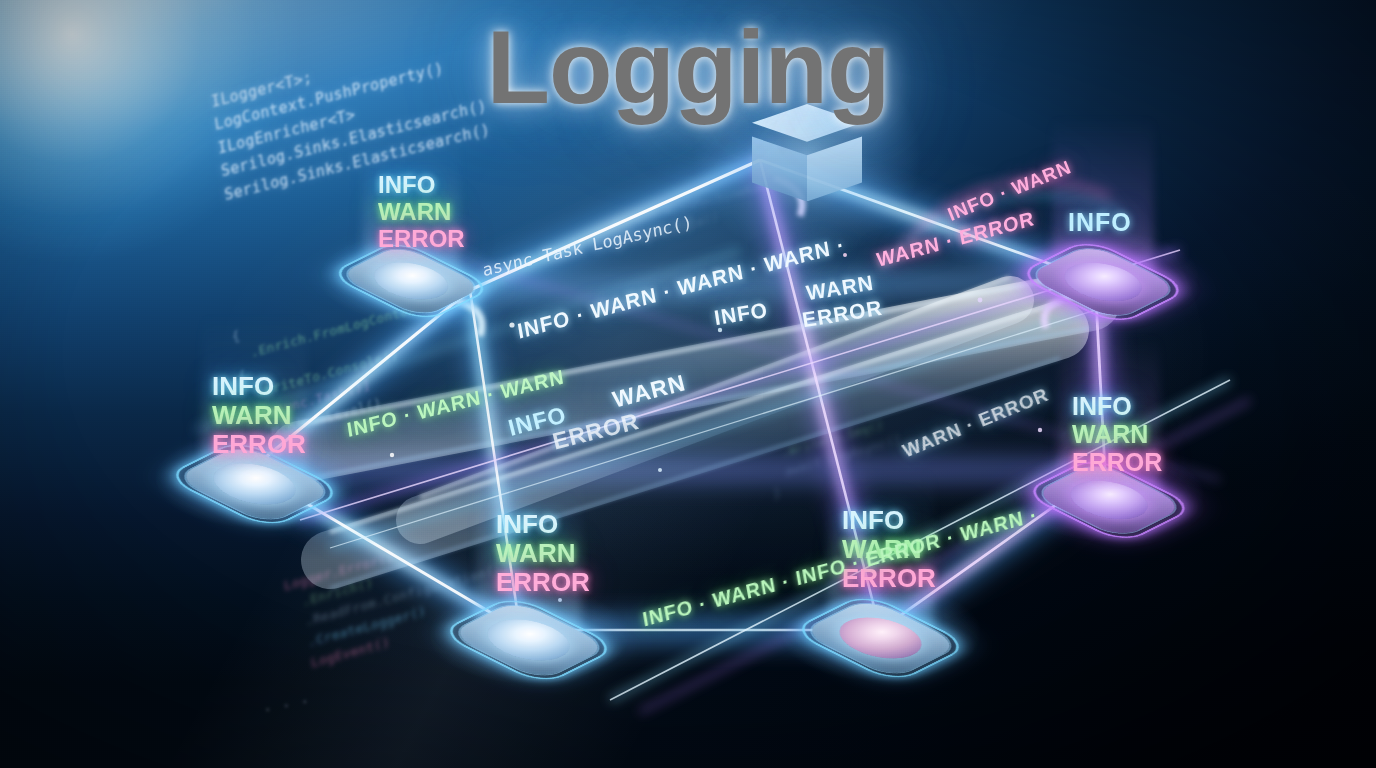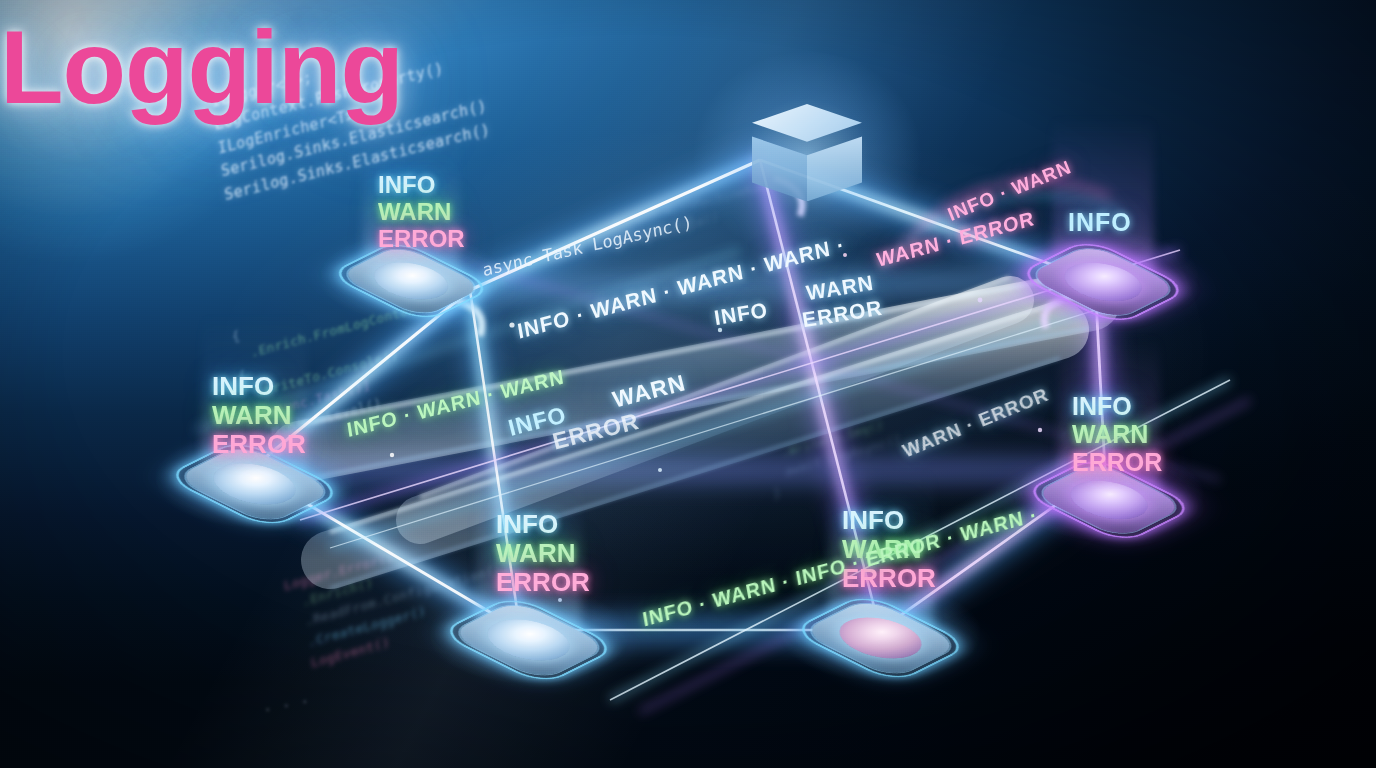--- a/index.html
+++ b/index.html
@@ -78,22 +78,22 @@
     transform:rotate(-14deg) skewX(-6deg);
     filter:blur(2.6px);
   }
   .code-dots{
     left:262px;top:690px;font-size:15px;color:rgba(200,225,250,.35);
     letter-spacing:10px;filter:blur(1.4px);transform:rotate(-12deg);
   }
 
   
   #title{
-    position:absolute;left:0;right:0;top:8px;text-align:left;
-    font-size:104px;font-weight:bold;letter-spacing:-1px;color:#ec4899;
+    position:absolute;left:0;right:0;top:8px;text-align:center;
+    font-size:104px;font-weight:bold;letter-spacing:-1px;color:#737373;
     text-shadow:
       0 0 10px rgba(255,255,255,.95),
       0 0 28px rgba(200,230,255,.75),
       0 0 58px rgba(140,200,250,.5),
       0 0 100px rgba(90,170,240,.32);
     z-index:60;
   }
 
   
   #pipes{position:absolute;inset:0;z-index:20;}

